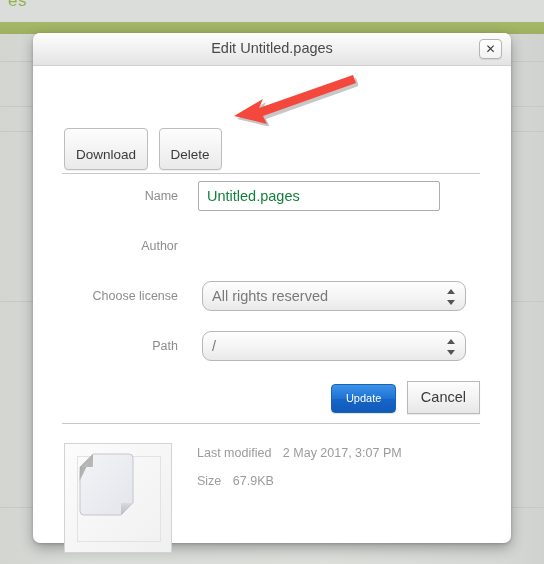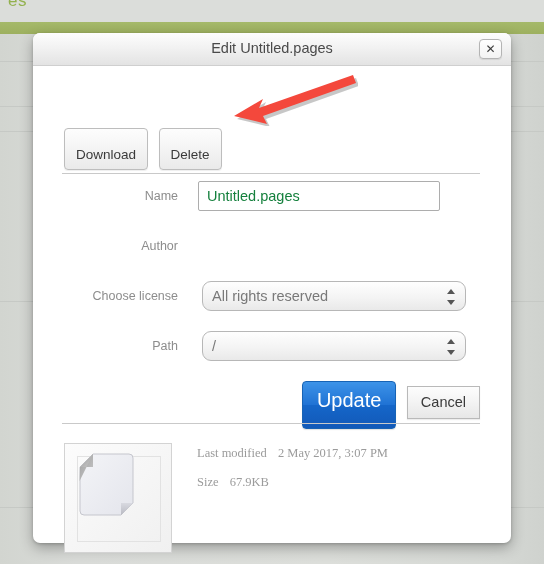--- a/index.html
+++ b/index.html
@@ -202,22 +202,22 @@
     position: absolute;
     right: 31px;
     top: 315px;
   }
   .btn-primary {
     display: inline-block;
     border: 1px solid #1763b5;
     border-radius: 4px;
     background: linear-gradient(to bottom, #3d93e8 0%, #1f72d4 50%, #1566c9 51%, #1259b8 100%);
     color: #ffffff;
-    font-size: 20px;
-    padding: 7px 14px 16px 14px;
+    font-size: 11px;
+    padding: 7px 14px 8px 14px;
     cursor: pointer;
     box-shadow: 0 1px 1px rgba(0,0,0,.12);
   }
   .btn-secondary {
     display: inline-block;
     border: 1px solid #b9b9b9;
     border-radius: 0;
     background: linear-gradient(to bottom, #fdfdfd 0%, #f3f3f3 50%, #e7e7e7 100%);
     color: #3a3a3a;
     font-size: 14.5px;
@@ -254,21 +254,21 @@
   }
 
   
   .meta {
     position: absolute;
     left: 164px;
     top: 380px;
     font-size: 12.5px;
     color: #9b9b9b;
   }
-  .meta-row { margin-bottom: 14px; font-family: Liberation Serif, serif; }
+  .meta-row { margin-bottom: 14px; }
   .meta-row .mk { color: #9b9b9b; }
   .meta-row .mv { color: #9b9b9b; margin-left: 8px; }
 
   
   #arrow {
     position: absolute;
     left: 228px;
     top: 70px;
     width: 130px;
     height: 56px;

